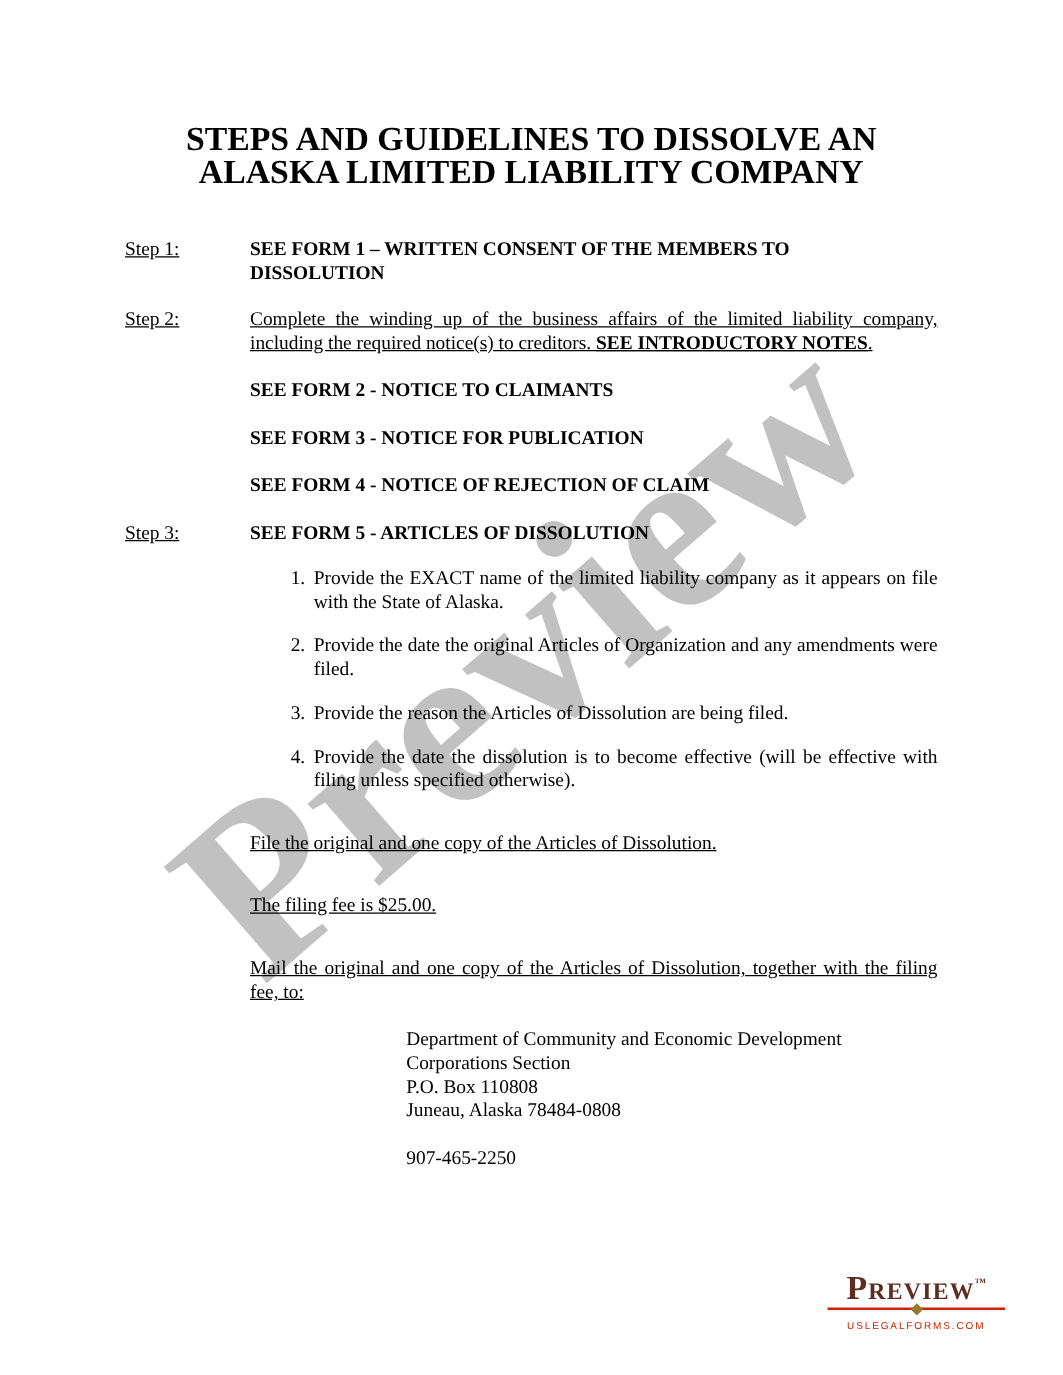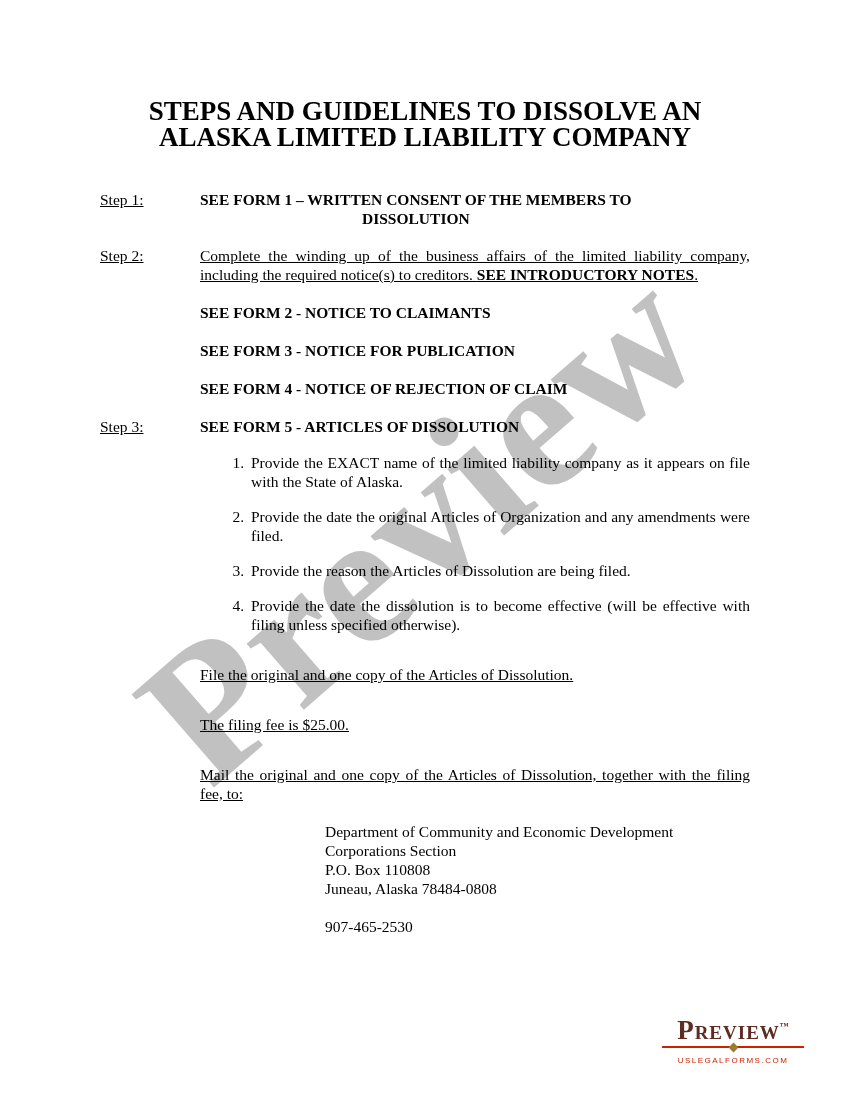--- a/index.html
+++ b/index.html
@@ -29,21 +29,21 @@
   .step-2 { margin-top: 18px; }
   .step-3 { margin-top: 19px; }
   .step-label { flex: 0 0 100px; width: 100px; text-decoration: underline; }
   .step-body { flex: 1; min-width: 0; }
 
   .bold { font-weight: bold; }
   .underline { text-decoration: underline; }
   .justify { text-align: justify; }
 
   .step1-heading { font-weight: bold; width: fit-content; }
-  .step1-heading .centered-line { text-align: center; }
+  .step1-heading .centered-line { text-align: left; }
 
   .form-heading { font-weight: bold; margin-top: 19px; }
   .step3-heading { font-weight: bold; margin: 0; }
 
   .para { margin: 31px 0 0 0; text-decoration: underline; }
 
   ol.dissolution-list {
     margin: 17px 0 0 0;
     padding-left: 48px;
   }
@@ -173,21 +173,21 @@
         <p class="para">The filing fee is $25.00.</p>
         <p class="para justify">Mail the original and one copy of the Articles of Dissolution, together with the filing fee, to:</p>
 
         <div class="address-block">
           <div>Department of Community and Economic Development</div>
           <div>Corporations Section</div>
           <div>P.O. Box 110808</div>
           <div>Juneau, Alaska 78484-0808</div>
         </div>
 
-        <div class="phone">907-465-2530</div>
+        <div class="phone">907-465-2250</div>
       </div>
     </div>
 
   </div>
 
   <div class="logo">
     <div class="logo-main"><span>Preview</span><span class="logo-tm">™</span></div>
     <div class="logo-rule">
       <span class="logo-diamond"></span>
     </div>

